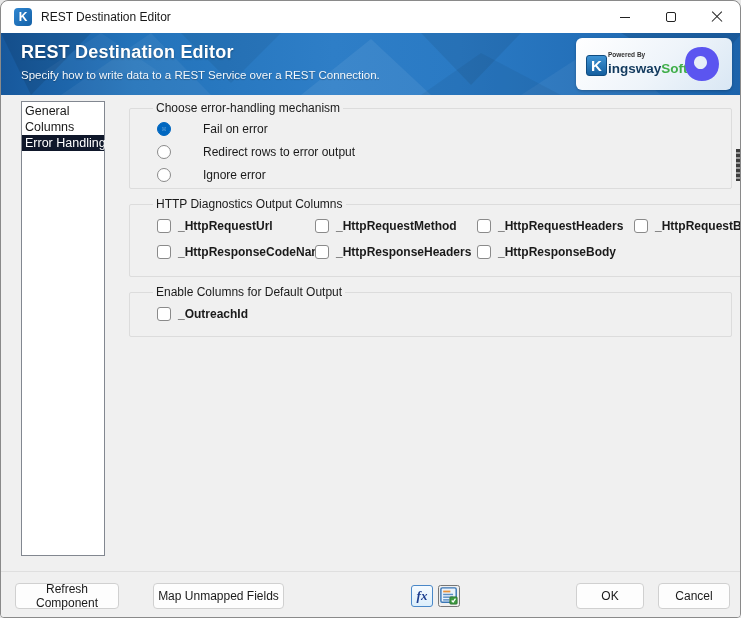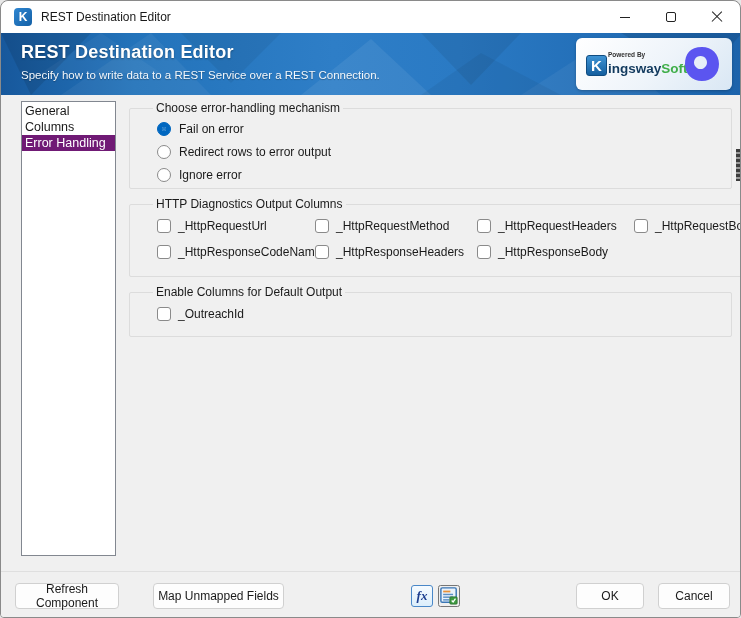--- a/index.html
+++ b/index.html
@@ -69,56 +69,56 @@
   .ks-words{ margin-left:1px; line-height:1; }
   .ks-powered{ font-size:6.5px; font-weight:bold; color:#333; display:block; margin-bottom:1px; }
   .ks-name{ font-size:13.5px; font-weight:bold; color:#123a5e; }
   .ks-soft{ font-size:13.5px; font-weight:bold; color:#3fae49;margin-top:44px; }
   .outreach-logo{ position:absolute; right:12px; top:8px; width:36px; height:36px; }
 
   
   .content{ position:absolute; left:0; top:94px; width:100%; height:476px; background:#f0f0f0; }
 
   .sidebar{
-    position:absolute; left:20px; top:6px; width:95px; height:455px;
+    position:absolute; left:20px; top:6px; width:84px; height:455px;
     background:#ffffff; border:1px solid #828790; font-size:12.5px; color:#1a1a1a;
     padding-top:1px;
   }
   .side-item{ padding:1px 3px; height:16px; line-height:15px; white-space:nowrap; }
-  .side-item.selected{ background:#701a75; color:#ffffff; }
+  .side-item.selected{ background:#0f172a; color:#ffffff; }
 
   fieldset.group{
     position:absolute; left:128px; width:603px;
     border:1px solid #dcdcdc; border-radius:2px; background:#f0f0f0;
     padding:0 23px;
   }
   fieldset.group legend{ font-size:12px; color:#1a1a1a; padding:0 3px; margin-left:0px; }
   .g1{ top:6px;  height:88px; }
   .g2{ top:102px; height:80px; }
   .g3{ top:190px; height:52px; }
 
-  .radio-row{ display:flex; margin:7px 0 9px 4px; }
+  .radio-row{ display:flex; margin:7px 0 9px 4px;gap:24px; }
   .radio{
     width:14px; height:14px; border-radius:50%; background:#ffffff;
     border:1px solid #8a8a8a; flex:0 0 auto;
   }
   .radio.checked{ border:1px solid #0067c0; background:#0067c0; position:relative; }
   .radio.checked::after{
     content:""; position:absolute; left:4px; top:4px; width:4px; height:4px;
     border-radius:50%; background:#fff; box-shadow:0 0 0 1.5px #0067c0 inset;
   }
   .radio-label{ margin-left:8px; font-size:12px; color:#1a1a1a; }
 
   .check-grid{ display:grid; grid-template-columns:158px 162px 157px 1fr; row-gap:12px; margin:8px 0 0 4px; }
   .check-item{ display:flex; align-items:center; }
   .checkbox{
     width:14px; height:14px; border-radius:3px; background:#ffffff;
     border:1px solid #8a8a8a; flex:0 0 auto;
   }
-  .check-label{ margin-left:7px; font-size:12px; color:#1a1a1a; white-space:nowrap; }
+  .check-label{ margin-left:7px; font-size:12px; color:#1a1a1a; white-space:nowrap;font-weight:bold; }
 
   .scroll-mark{
     position:absolute; right:0px; top:54px; width:4px; height:32px;
     background:repeating-linear-gradient(to bottom,#3c3c3c 0 3px,#9a9a9a 3px 5px);
   }
 
   
   .footer{
     position:absolute; left:0; top:570px; width:100%; height:48px;
     background:#f0f0f0; border-top:1px solid #dfdfdf;

